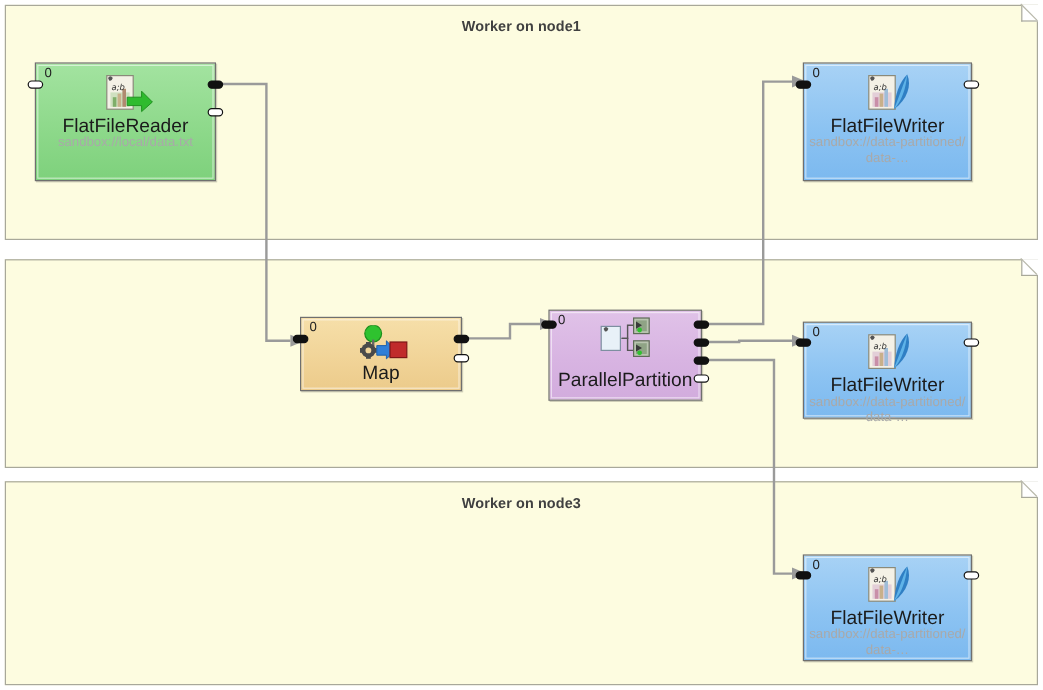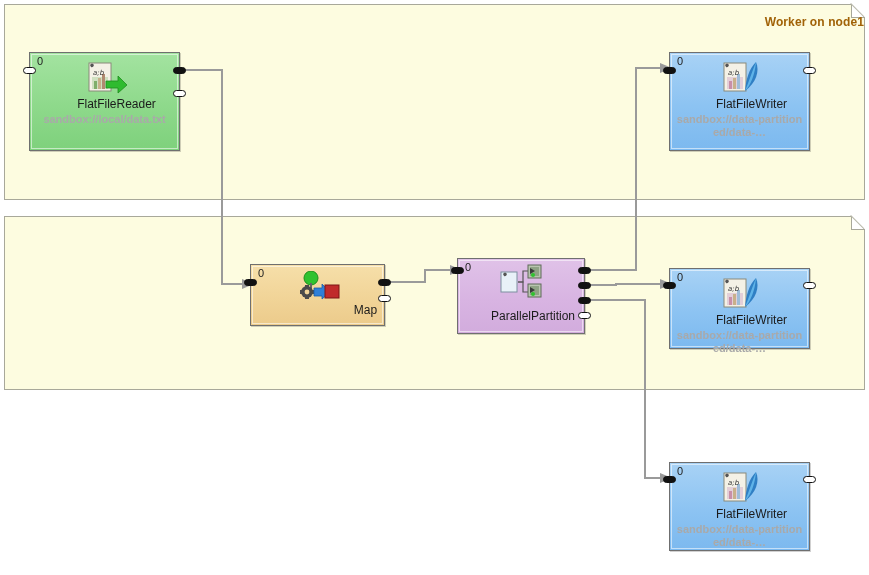--- a/index.html
+++ b/index.html
@@ -51,24 +51,24 @@
     height: 1px;
     background: #b8b8aa;
     transform: rotate(45deg);
     transform-origin: 0 0;
   }
   .worker-title {
     position: absolute;
     top: 10px;
     left: 0;
     width: 100%;
-    text-align: right;
+    text-align: center;
     font-size: 12px;
     font-weight: bold;
-    color: #a16207;
+    color: #404040;
     letter-spacing: 0.1px;
   }
 
   
   #wires {
     position: absolute;
     left: 0; top: 0;
     width: 869px;
     height: 575px;
     pointer-events: none;
@@ -111,37 +111,35 @@
     width: 100%;
     height: 36px;
     font-style: italic;
   }
   .node-label {
     position: absolute;
     left: 0;
     width: 100%;
     top: 44px;
     text-align: center;
-    font-size: 12px;
+    font-size: 16px;
     color: #1b1b1b;
-    padding-left: 12px;
   }
   .node-sub {
     position: absolute;
     left: 0;
     width: 100%;
     top: 60px;
     text-align: center;
     font-size: 11px;
     line-height: 13px;
     color: #a9a9a9;
     padding: 0 4px;
     box-sizing: border-box;
     word-break: break-all;
-    font-weight: bold;
   }
 
   .node.green { background: linear-gradient(180deg,#a3e3a0 0%, #8ed98b 55%, #7ed17c 100%); }
   .node.blue  { background: linear-gradient(180deg,#a8d2f5 0%, #8cc3f2 55%, #7cb9ef 100%); }
   .node.tan   { background: linear-gradient(180deg,#f6dfa9 0%, #f1d498 55%, #eccb8b 100%); }
   .node.purple{ background: linear-gradient(180deg,#e0c2e8 0%, #d8b4e2 55%, #d2acdd 100%); }
 
   
   .port {
     position: absolute;
@@ -166,20 +164,24 @@
 
   <div class="worker" style="left:4px; top:4px; width:861px; height:196px;">
     <div class="fold"></div>
     <div class="worker-title">Worker on node1</div>
   </div>
 
   <div class="worker" style="left:4px; top:216px; width:861px; height:174px;">
     <div class="fold"></div>
   </div>
 
+  <div class="worker" style="left:4px; top:401px; width:861px; height:170px;">
+    <div class="fold"></div>
+    <div class="worker-title">Worker on node3</div>
+  </div>
 
   <svg id="wires" viewBox="0 0 869 575">
 
     <path d="M180,70 L222,70 L222,284 L242,284"></path>
     <polygon class="arrow" points="242,279 254,284 242,289"></polygon>
 
     <path d="M385,282 L425,282 L425,270 L450,270"></path>
     <polygon class="arrow" points="450,265 462,270 450,275"></polygon>
 
     <path d="M585,270 L636,270 L636,68 L660,68"></path>
@@ -246,21 +248,21 @@
         <g fill="#4a4a4a">
           <circle cx="15" cy="21" r="6"></circle>
           <rect x="8" y="19" width="14" height="4"></rect>
           <rect x="13" y="14" width="4" height="14"></rect>
         </g>
         <circle cx="15" cy="21" r="2.4" fill="#f1d498"></circle>
         <path d="M22,17 L30,17 L30,13 L38,21 L30,28 L30,25 L22,25 Z" fill="#2f7fd8" stroke="#1b5ea8" stroke-width="0.8"></path>
         <rect x="33" y="14" width="14" height="13" fill="#c02b2b" stroke="#7d1616" stroke-width="1"></rect>
       </svg>
     </div>
-    <div class="node-label" style="top:38px;margin-left:36px;">Map</div>
+    <div class="node-label" style="top:38px;">Map</div>
     <div class="port left filled" style="top:14px;"></div>
     <div class="port right filled" style="top:14px;"></div>
     <div class="port right" style="top:30px;"></div>
   </div>
 
   <div class="node purple" style="left:457px; top:258px; width:128px; height:76px;">
     <div class="inner"></div>
     <span class="node-index">0</span>
     <div class="node-icon" style="top:5px; height:34px;">
       <svg class="glyph" width="48" height="34" viewBox="0 0 48 34">

